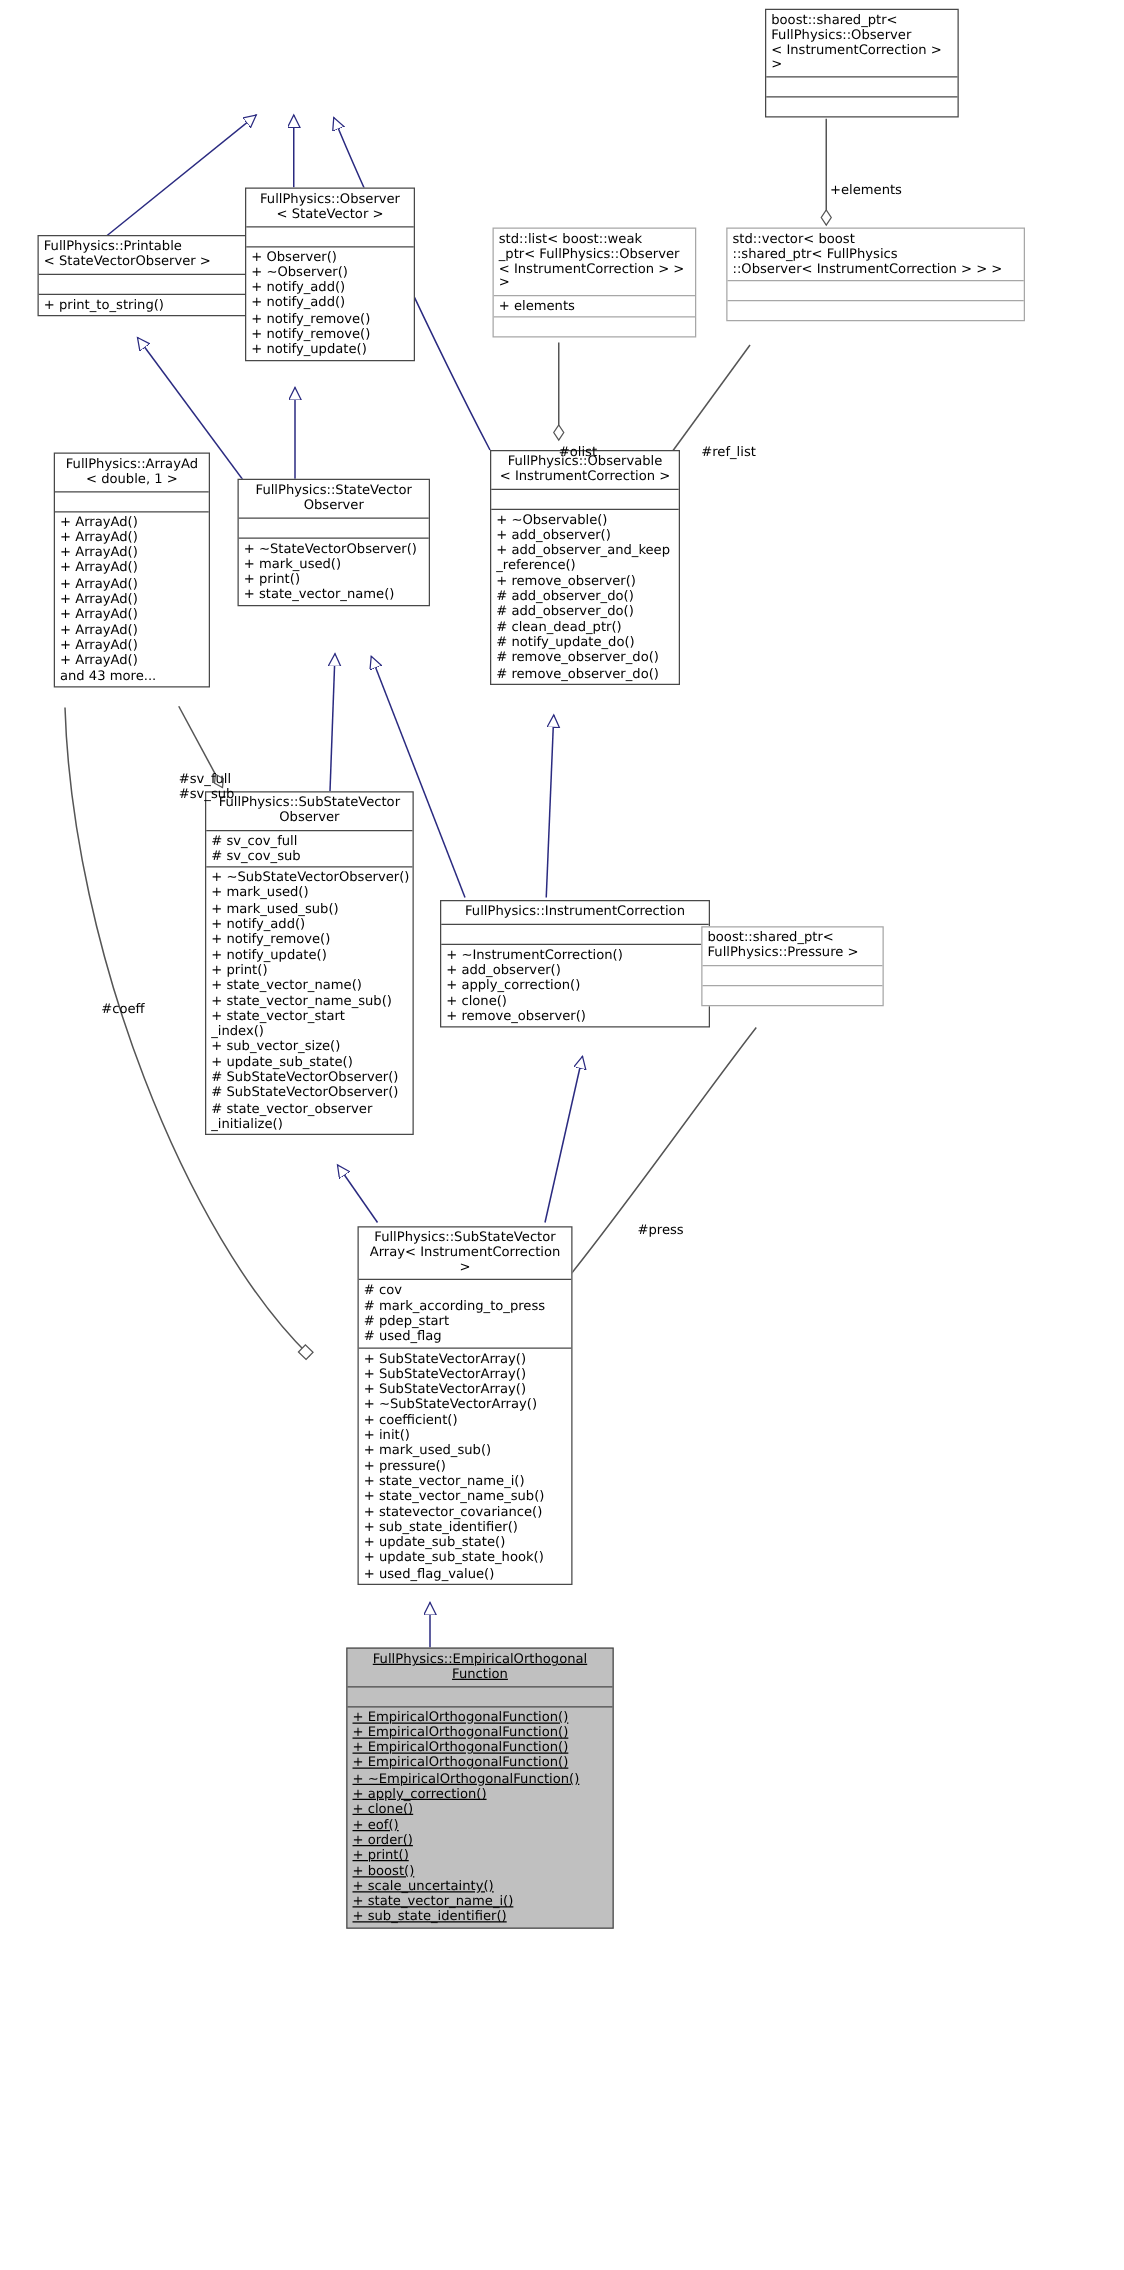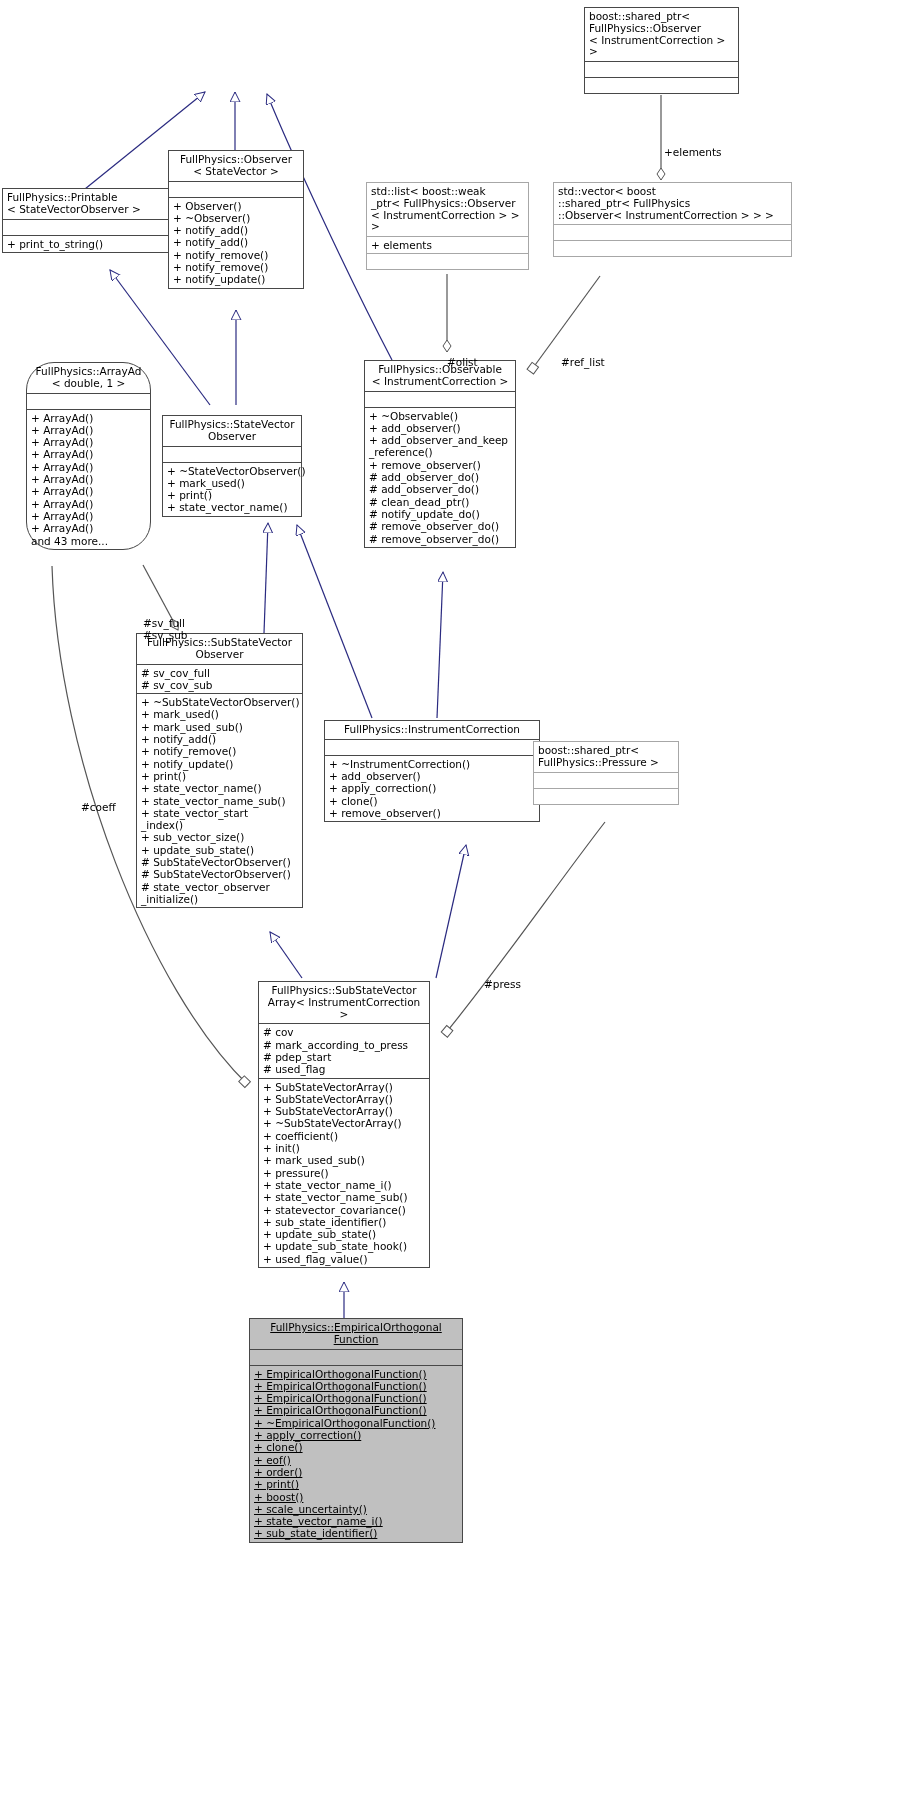--- a/index.html
+++ b/index.html
@@ -20,20 +20,21 @@
     left:0;top:0;
     width:899px;height:1816px;
     pointer-events:none;
   }
   .node{
     position:absolute;
     box-sizing:border-box;
     border:1px solid #484848;
     background:#ffffff;
     z-index:5;
+    margin-left:28px;
   }
   .node.grey{ background:#c0c0c0; }
   .node.light{ border:1px solid #a7a7a7; }
   .node .title{
     text-align:center;
     padding:3px 4px 3px 4px;
     font-size:10.5px;
     line-height:11.8px;
     color:#000000;
     white-space:pre-line;
@@ -197,42 +198,42 @@
       <div class="row">+ remove_observer()</div>
       <div class="row"># add_observer_do()</div>
       <div class="row"># add_observer_do()</div>
       <div class="row"># clean_dead_ptr()</div>
       <div class="row"># notify_update_do()</div>
       <div class="row"># remove_observer_do()</div>
       <div class="row"># remove_observer_do()</div>
     </div>
   </div>
 
-  <div class="node" style="left:26px;top:362px;width:125px;border-radius:28px;">
+  <div class="node" style="left:15px;top:362px;width:125px;">
     <div class="title">FullPhysics::ArrayAd
 &lt; double, 1 &gt;</div>
     <div class="sep"></div>
     <div class="attrs empty"></div>
     <div class="sep"></div>
     <div class="ops">
       <div class="row">+ ArrayAd()</div>
       <div class="row">+ ArrayAd()</div>
       <div class="row">+ ArrayAd()</div>
       <div class="row">+ ArrayAd()</div>
       <div class="row">+ ArrayAd()</div>
       <div class="row">+ ArrayAd()</div>
       <div class="row">+ ArrayAd()</div>
       <div class="row">+ ArrayAd()</div>
       <div class="row">+ ArrayAd()</div>
       <div class="row">+ ArrayAd()</div>
       <div class="row">and 43 more...</div>
     </div>
   </div>
 
-  <div class="node" style="left:162px;top:415px;width:140px;">
+  <div class="node" style="left:162px;top:383px;width:154px;">
     <div class="title">FullPhysics::StateVector
 Observer</div>
     <div class="sep"></div>
     <div class="attrs empty"></div>
     <div class="sep"></div>
     <div class="ops">
       <div class="row">+ ~StateVectorObserver()</div>
       <div class="row">+ mark_used()</div>
       <div class="row">+ print()</div>
       <div class="row">+ state_vector_name()</div>
@@ -345,15 +346,15 @@
       <div class="row">+ sub_state_identifier()</div>
     </div>
   </div>
 
   <div class="edgelabel" style="left:664px;top:114px;">+elements</div>
   <div class="edgelabel" style="left:447px;top:324px;">#olist</div>
   <div class="edgelabel" style="left:561px;top:324px;">#ref_list</div>
   <div class="edgelabel" style="left:143px;top:585px;">#sv_full
 #sv_sub</div>
   <div class="edgelabel" style="left:81px;top:769px;">#coeff</div>
-  <div class="edgelabel" style="left:484px;top:946px;">#press</div>
+  <div class="edgelabel" style="left:510px;top:946px;">#press</div>
 
 </div>
 
 </body></html>

